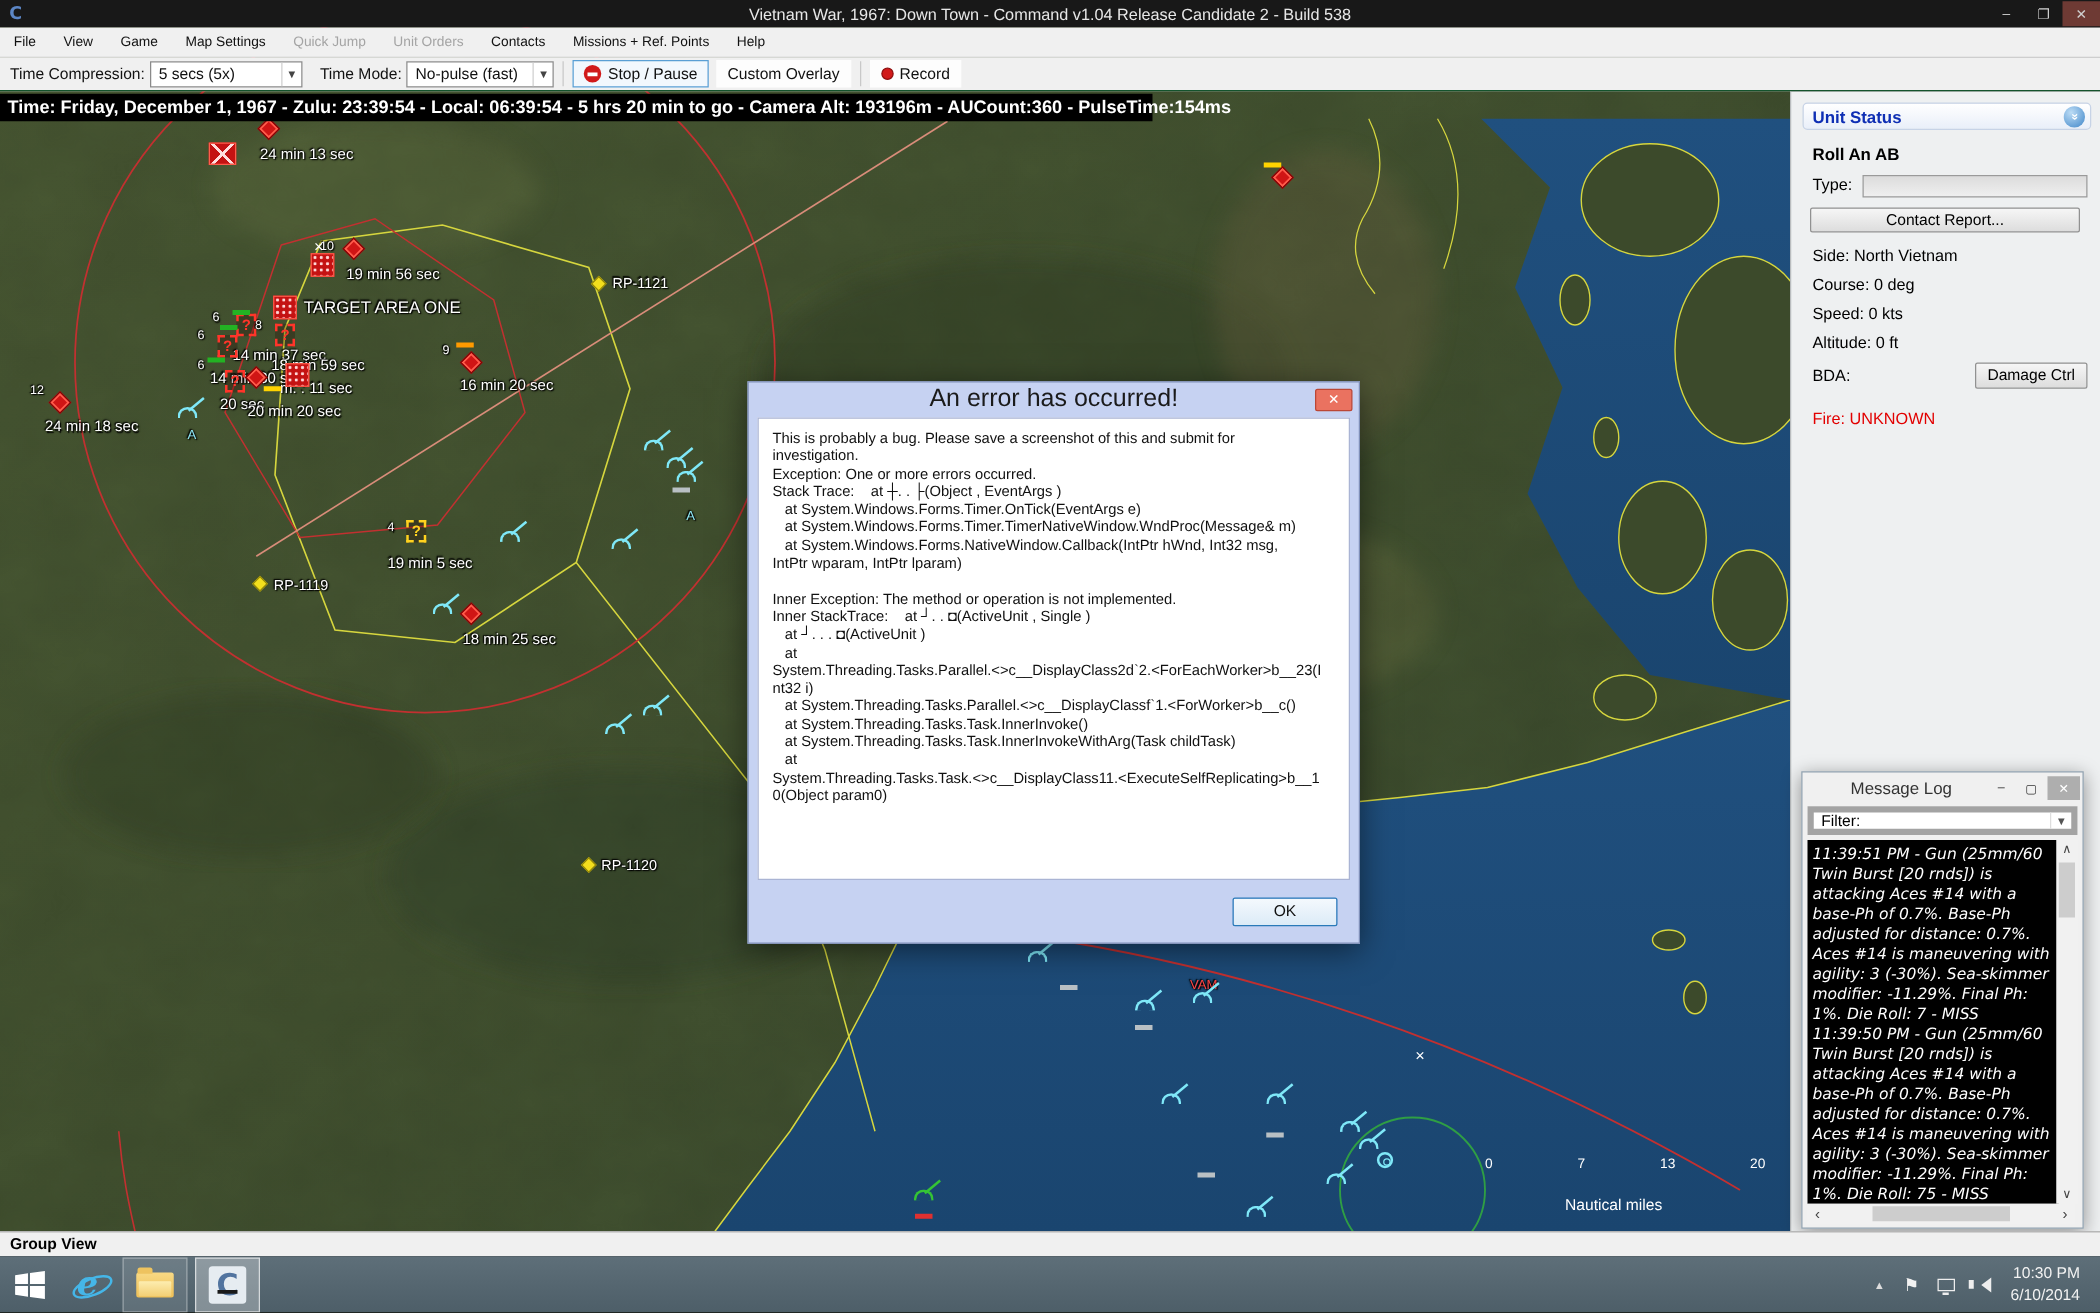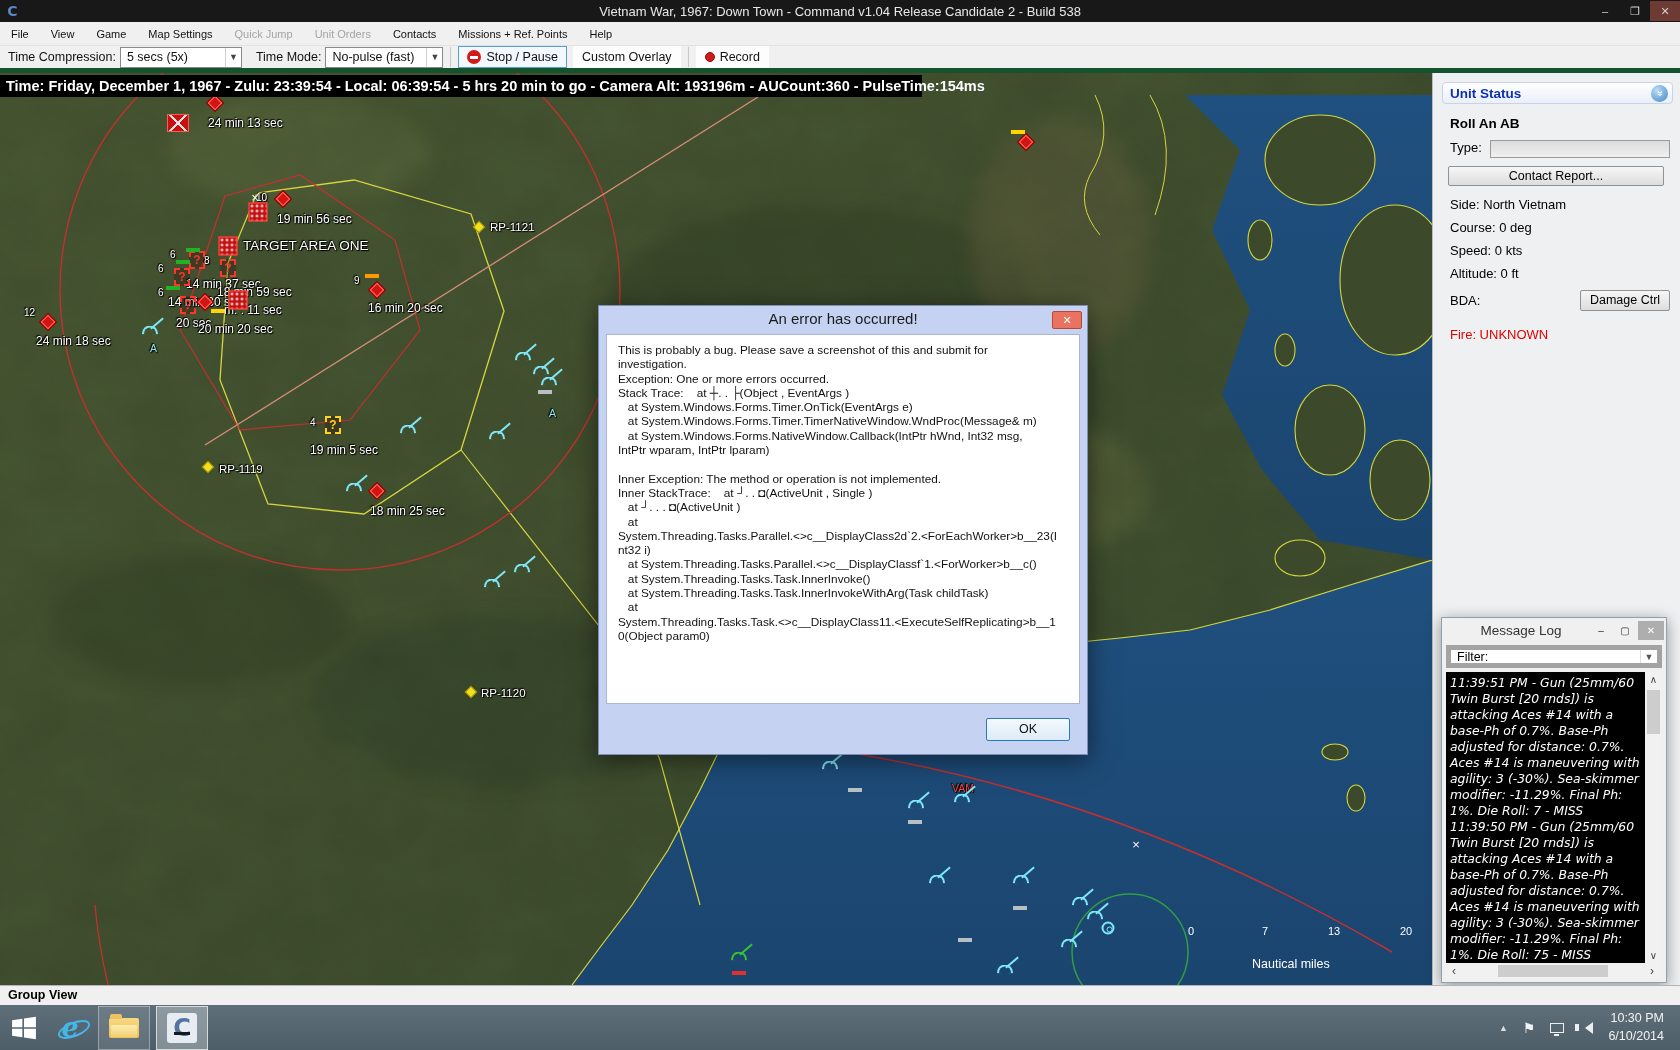--- a/index.html
+++ b/index.html
@@ -16,21 +16,21 @@
   .winbtn{width:30px;height:20px;display:flex;align-items:center;justify-content:center;
     color:#cfcfcf;font-size:11px}
   .winbtn.close{background:#6e3a34}
 
   #menubar{position:absolute;left:0;top:22px;width:1680px;height:24px;background:#f0f0f0;
     display:flex;align-items:flex-start;font-size:11px;color:#111;z-index:30;border-bottom:1px solid #e2e2e2}
   .menu-item{padding:0 11px;line-height:24px}
   .menu-item.disabled{color:#a4a4a4}
 
   #toolbar{position:absolute;left:0;top:46px;width:1680px;height:27px;background:#f0f0f0;
-    display:flex;align-items:center;font-size:12.5px;color:#111;z-index:30;border-bottom:5px solid #14532d}
+    display:flex;align-items:center;font-size:12.5px;color:#111;z-index:30;border-bottom:1px solid #14532d}
   .tlabel{margin-left:8px;margin-right:4px}
   .combo{height:21px;background:#fff;border:1px solid #8a8a8a;display:flex;align-items:center;
     font-size:12.5px;padding-left:6px;position:relative}
   .combo .arr{margin-left:auto;width:16px;height:100%;border-left:1px solid #d0d0d0;
     display:flex;align-items:center;justify-content:center;color:#444;font-size:9px}
   .sep{width:1px;height:20px;background:#c8c8c8;margin:0 7px}
   .tbtn{height:22px;display:flex;align-items:center;padding:0 8px;background:#fdfdfd;
     border:1px solid transparent}
   .tbtn.focus{border-color:#5a9fd4;background:#f2f8fd}
   .stop-ico{width:14px;height:14px;border-radius:50%;background:#d11a1a;margin-right:5px;position:relative}
@@ -120,21 +120,21 @@
     display:flex;flex-direction:column;align-items:center;font-size:10px;color:#444}
   .mlg-vthumb{width:13px;height:44px;background:#cdcdcd;margin-top:3px}
   .mlg-varr{height:15px;line-height:15px}
   .mlg-hscroll{position:absolute;left:4px;bottom:3px;width:214px;height:16px;background:#f1f1f1;
     display:flex;align-items:center;font-size:12px;color:#444}
   .mlg-hthumb{width:110px;height:12px;background:#cdcdcd;margin:0 auto}
 
   
   #dialog{position:absolute;left:598px;top:305px;width:490px;height:450px;background:#c6d2f2;
     border:1px solid #7f8fb8;box-shadow:0 5px 24px rgba(0,0,0,.5);z-index:20}
-  .dlg-title{height:44px;text-align:center;font-size:15px;color:#1a1a1a;line-height:26px}
+  .dlg-title{height:44px;text-align:center;font-size:20px;color:#1a1a1a;line-height:26px}
   .dlg-close{position:absolute;right:5px;top:5px;width:30px;height:18px;background:#ea7260;
     border:1px solid #bb4736;border-radius:2px;color:#fff;font-size:11px;text-align:center;line-height:16px}
   .dlg-body{position:absolute;left:7px;top:28px;width:474px;height:370px;background:#fff;
     border:1px solid #aab4d4;padding:8px 4px 0 11px;font-size:11.8px;line-height:14.3px;color:#111;
     white-space:pre-wrap;overflow-wrap:break-word;font-family:"Liberation Sans","DejaVu Sans",sans-serif}
   .dlg-ok{position:absolute;right:17px;bottom:13px;width:84px;height:23px;
     background:linear-gradient(#f4f9fd,#dcebf7);border:1px solid #2a7ab9;border-radius:2px;
     font-size:12.5px;text-align:center;line-height:21px;color:#111}
 
   

